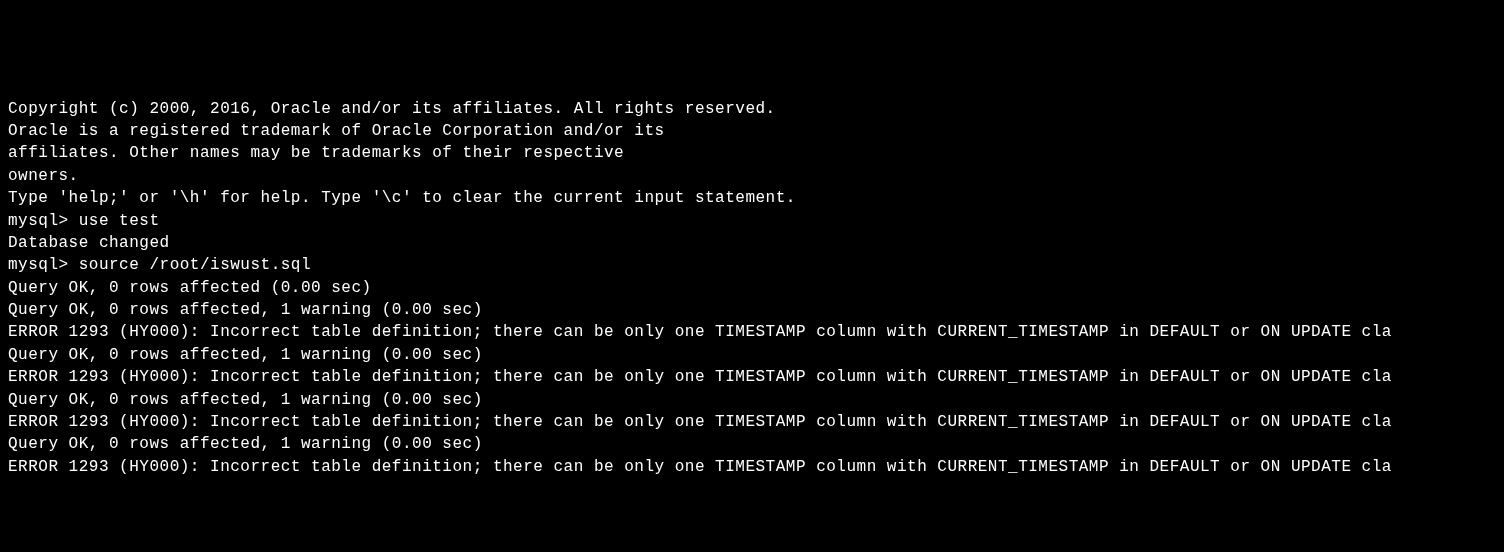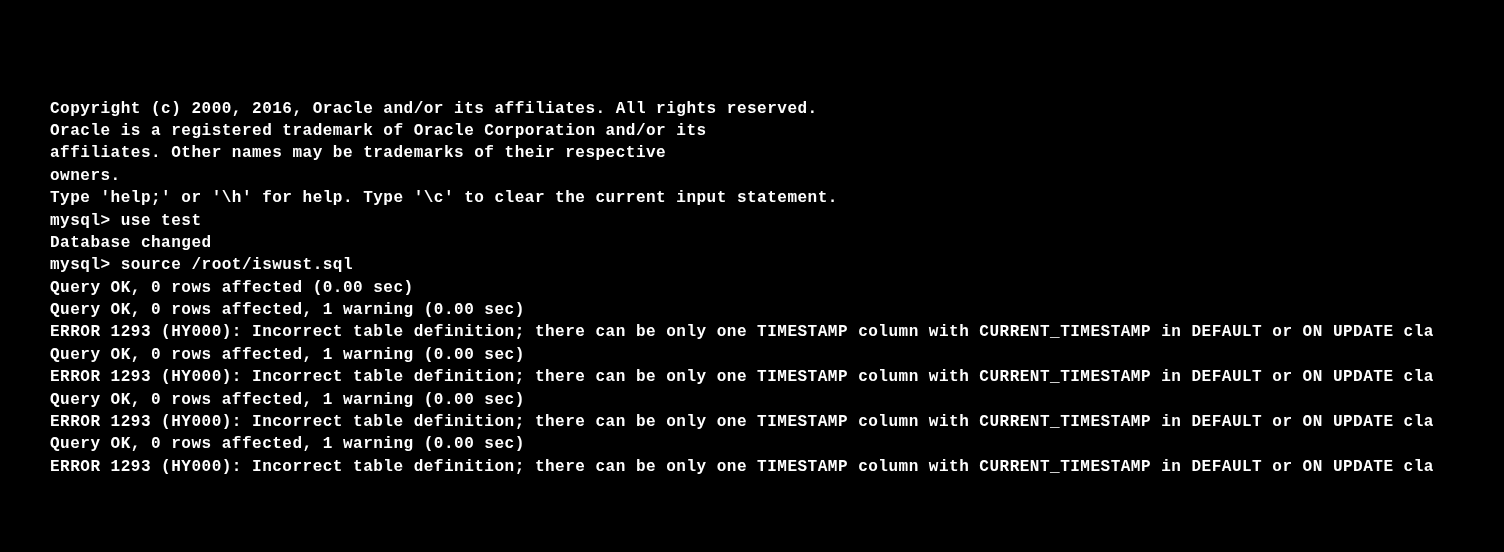--- a/index.html
+++ b/index.html
@@ -13,23 +13,22 @@
       font-family: "Consolas", "Monaco", "Courier New", monospace;
       font-size: 16px;
       line-height: 1.4;
       padding: 8px;
       white-space: pre;
       overflow: hidden;
       width: 1504px;
       height: 552px;
     }
     .terminal {
-      font-weight: bold;
+      font-weight: normal;
       letter-spacing: 0.5px;
-      margin-left: 42px;
     }
     .line {
       display: block;
       white-space: pre;
     }
   </style>
 </head>
 <body>
 
 

